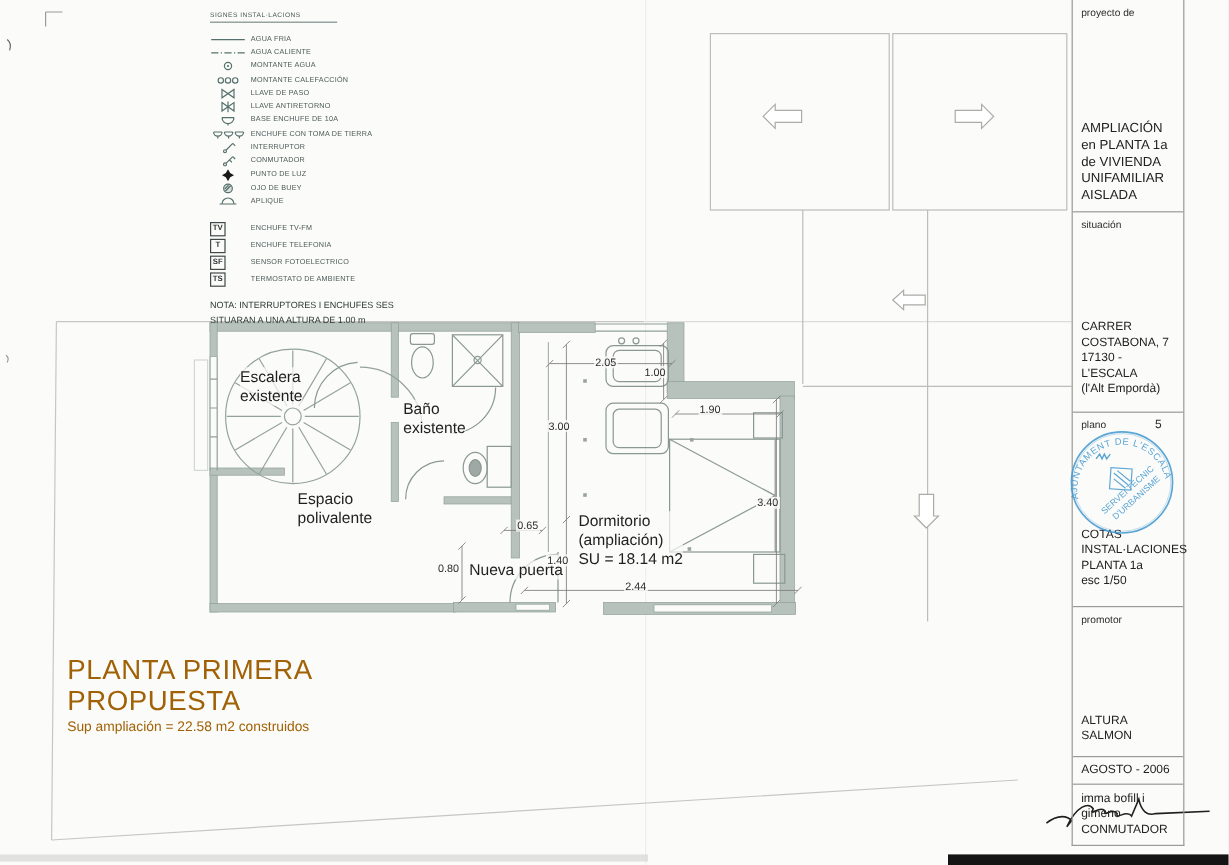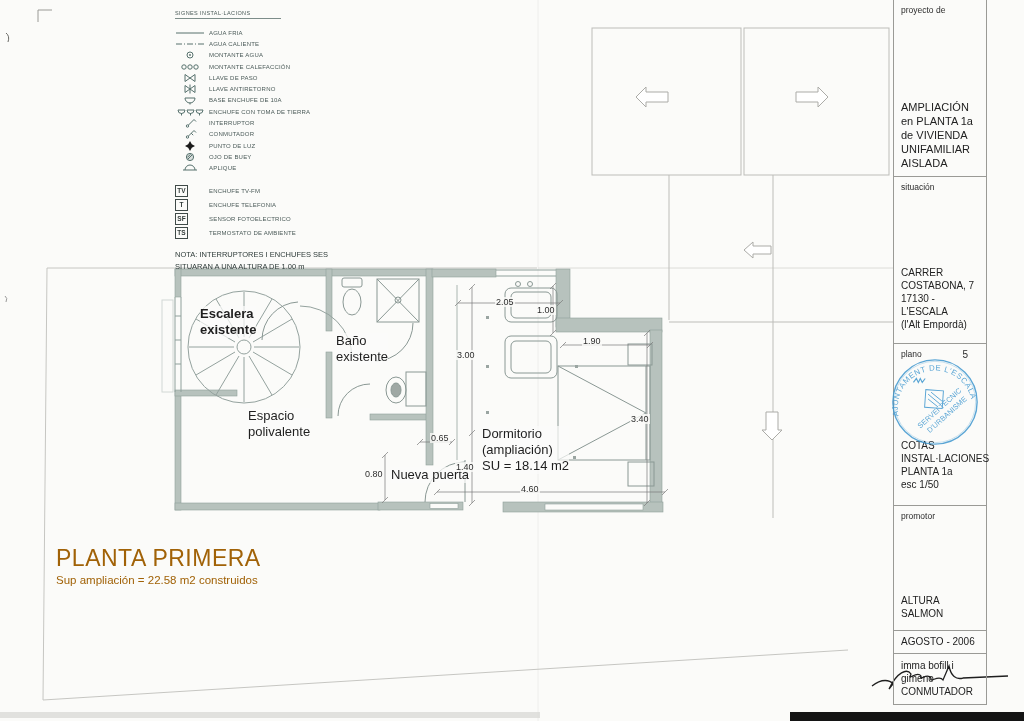--- a/index.html
+++ b/index.html
@@ -313,43 +313,44 @@
       <span class="lsym">
           <span class="codebox">TS</span>
         </span>
       <span class="llab">TERMOSTATO DE AMBIENTE</span>
       </div>
 
     <div class="legend-note">NOTA: INTERRUPTORES I ENCHUFES SES
 SITUARAN A UNA ALTURA DE 1.00 m</div>
   </div>
 
-  <div class="room-label" style="left:200px;top:306px;text-align:left;font-weight:bold;">Escalera
+  <div class="room-label" style="left:200px;top:306px;text-align:left;">Escalera
 existente</div>
   <div class="room-label" style="left:336px;top:333px;">Baño
 existente</div>
   <div class="room-label" style="left:248px;top:408px;">Espacio
 polivalente</div>
   <div class="room-label" style="left:482px;top:426px;">Dormitorio
 (ampliación)
 SU = 18.14 m2</div>
   <div class="room-label" style="left:391px;top:467px;">Nueva puerta</div>
 
   <div class="dim" style="left:495px;top:297px;">2.05</div>
   <div class="dim" style="left:536px;top:305px;">1.00</div>
   <div class="dim" style="left:456px;top:350px;">3.00</div>
   <div class="dim" style="left:582px;top:336px;">1.90</div>
   <div class="dim" style="left:630px;top:414px;">3.40</div>
   <div class="dim" style="left:430px;top:433px;">0.65</div>
   <div class="dim" style="left:455px;top:462px;">1.40</div>
   <div class="dim" style="left:364px;top:469px;">0.80</div>
-  <div class="dim" style="left:520px;top:484px;">4.60</div>
+  <div class="dim" style="left:520px;top:484px;">2.44</div>
 
   <div class="sheet-title">
     <div class="big">PLANTA PRIMERA</div>
+    <div class="big">PROPUESTA</div>
     <div class="sub">Sup ampliación = 22.58 m2 construidos</div>
   </div>
 
 
   <div class="tblock">
     <div class="tb-sec" style="height:176px;">
       <div class="tb-label">proyecto de</div>
       <div class="tb-main pre">AMPLIACIÓN
 en PLANTA 1a
 de VIVIENDA

